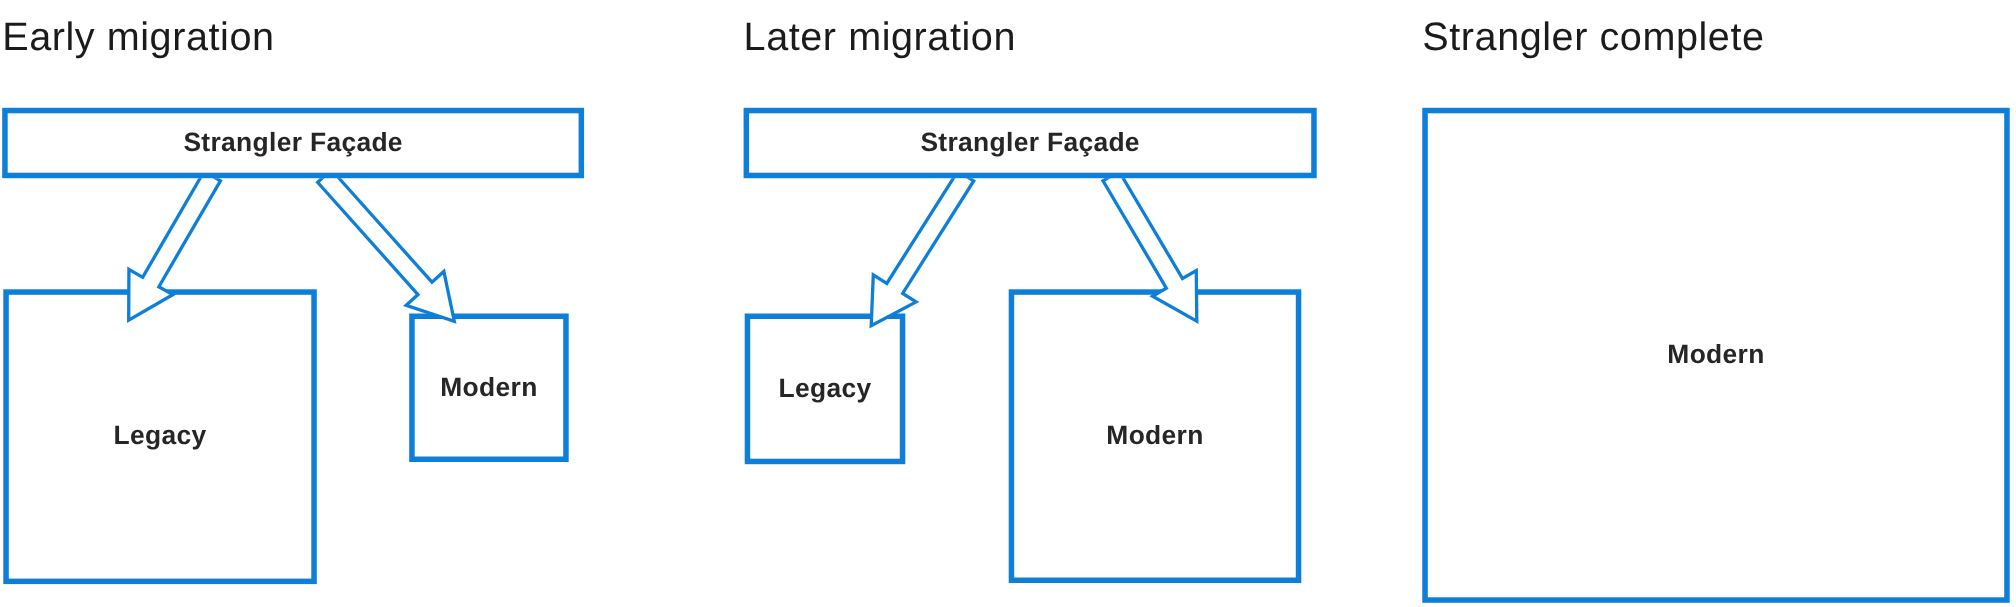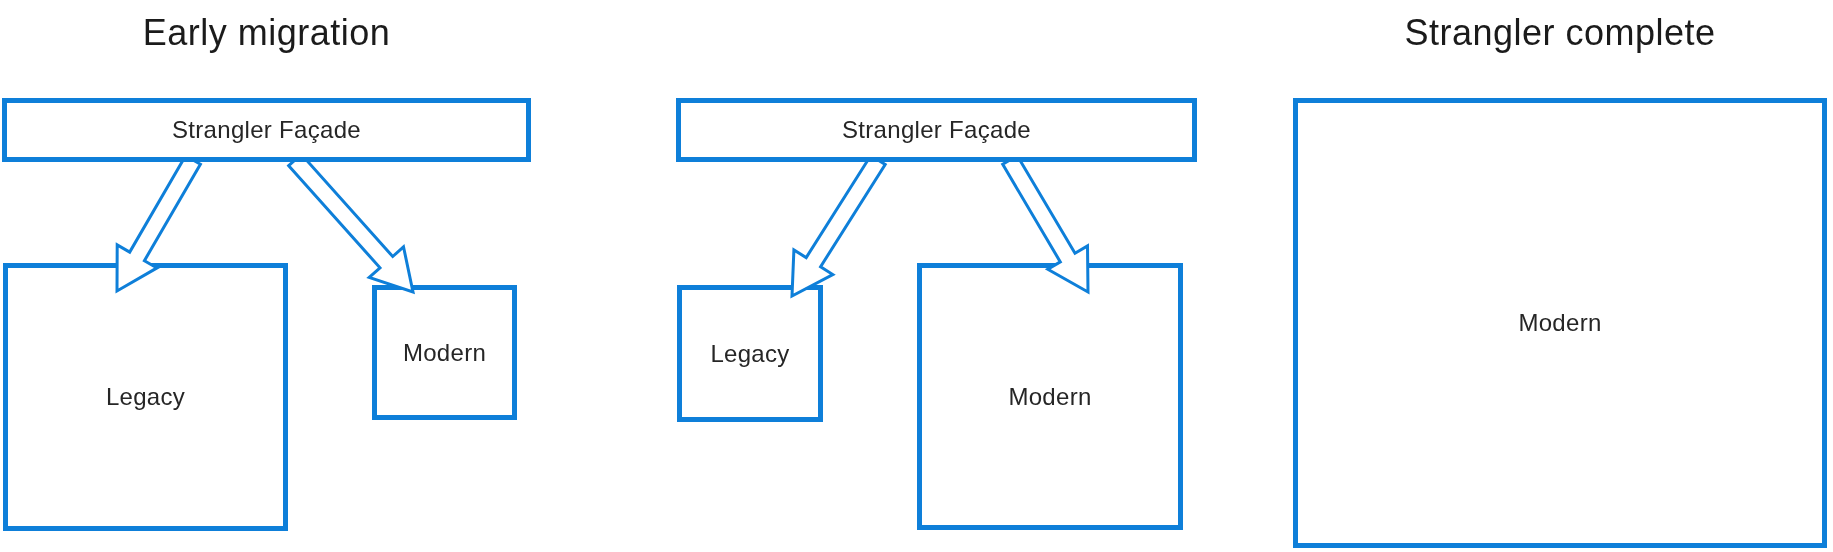--- a/index.html
+++ b/index.html
@@ -5,41 +5,42 @@
   html,body{margin:0;padding:0;background:#fff;}
   .stage{
     position:relative;
     width:1833px;height:552px;
     overflow:hidden;
     background:#ffffff;
     font-family:"Liberation Sans","DejaVu Sans",sans-serif;
   }
   .panel-title{
     position:absolute;
-    text-align:center;
+    text-align:left;
     font-size:36px;
     font-weight:400;
     letter-spacing:0.5px;
     color:var(--title-text,#1b1b1b);
     white-space:nowrap;
   }
   .box{
     position:absolute;
     box-sizing:border-box;
     border:5px solid var(--accent,#0e7fd9);
     background:#ffffff;
     display:flex;
     align-items:center;
     justify-content:center;
   }
   .box .label{
     font-size:24px;
     color:var(--label-text,#262626);
     letter-spacing:0.3px;
     white-space:nowrap;
+    font-weight:bold;
   }
   .box.facade{z-index:3;}
   .box.target{z-index:1;}
   .arrows{
     position:absolute;
     left:0;top:0;
     z-index:2;
   }
   .arrow{
     fill:#ffffff;
@@ -71,20 +72,21 @@
   </div>
 
   <div class="box target" style="left:3px;top:263px;width:285px;height:268px">
     <span class="label">Legacy</span>
   </div>
 
   <div class="box target" style="left:372px;top:285px;width:145px;height:135px">
     <span class="label">Modern</span>
   </div>
 
+  <div class="panel-title" style="left:676px;top:12px;width:521px">Later migration</div>
 
   <div class="box facade" style="left:676px;top:98px;width:521px;height:64px">
     <span class="label">Strangler Façade</span>
   </div>
 
   <div class="box target" style="left:677px;top:285px;width:146px;height:137px">
     <span class="label">Legacy</span>
   </div>
 
   <div class="box target" style="left:917px;top:263px;width:266px;height:267px">

